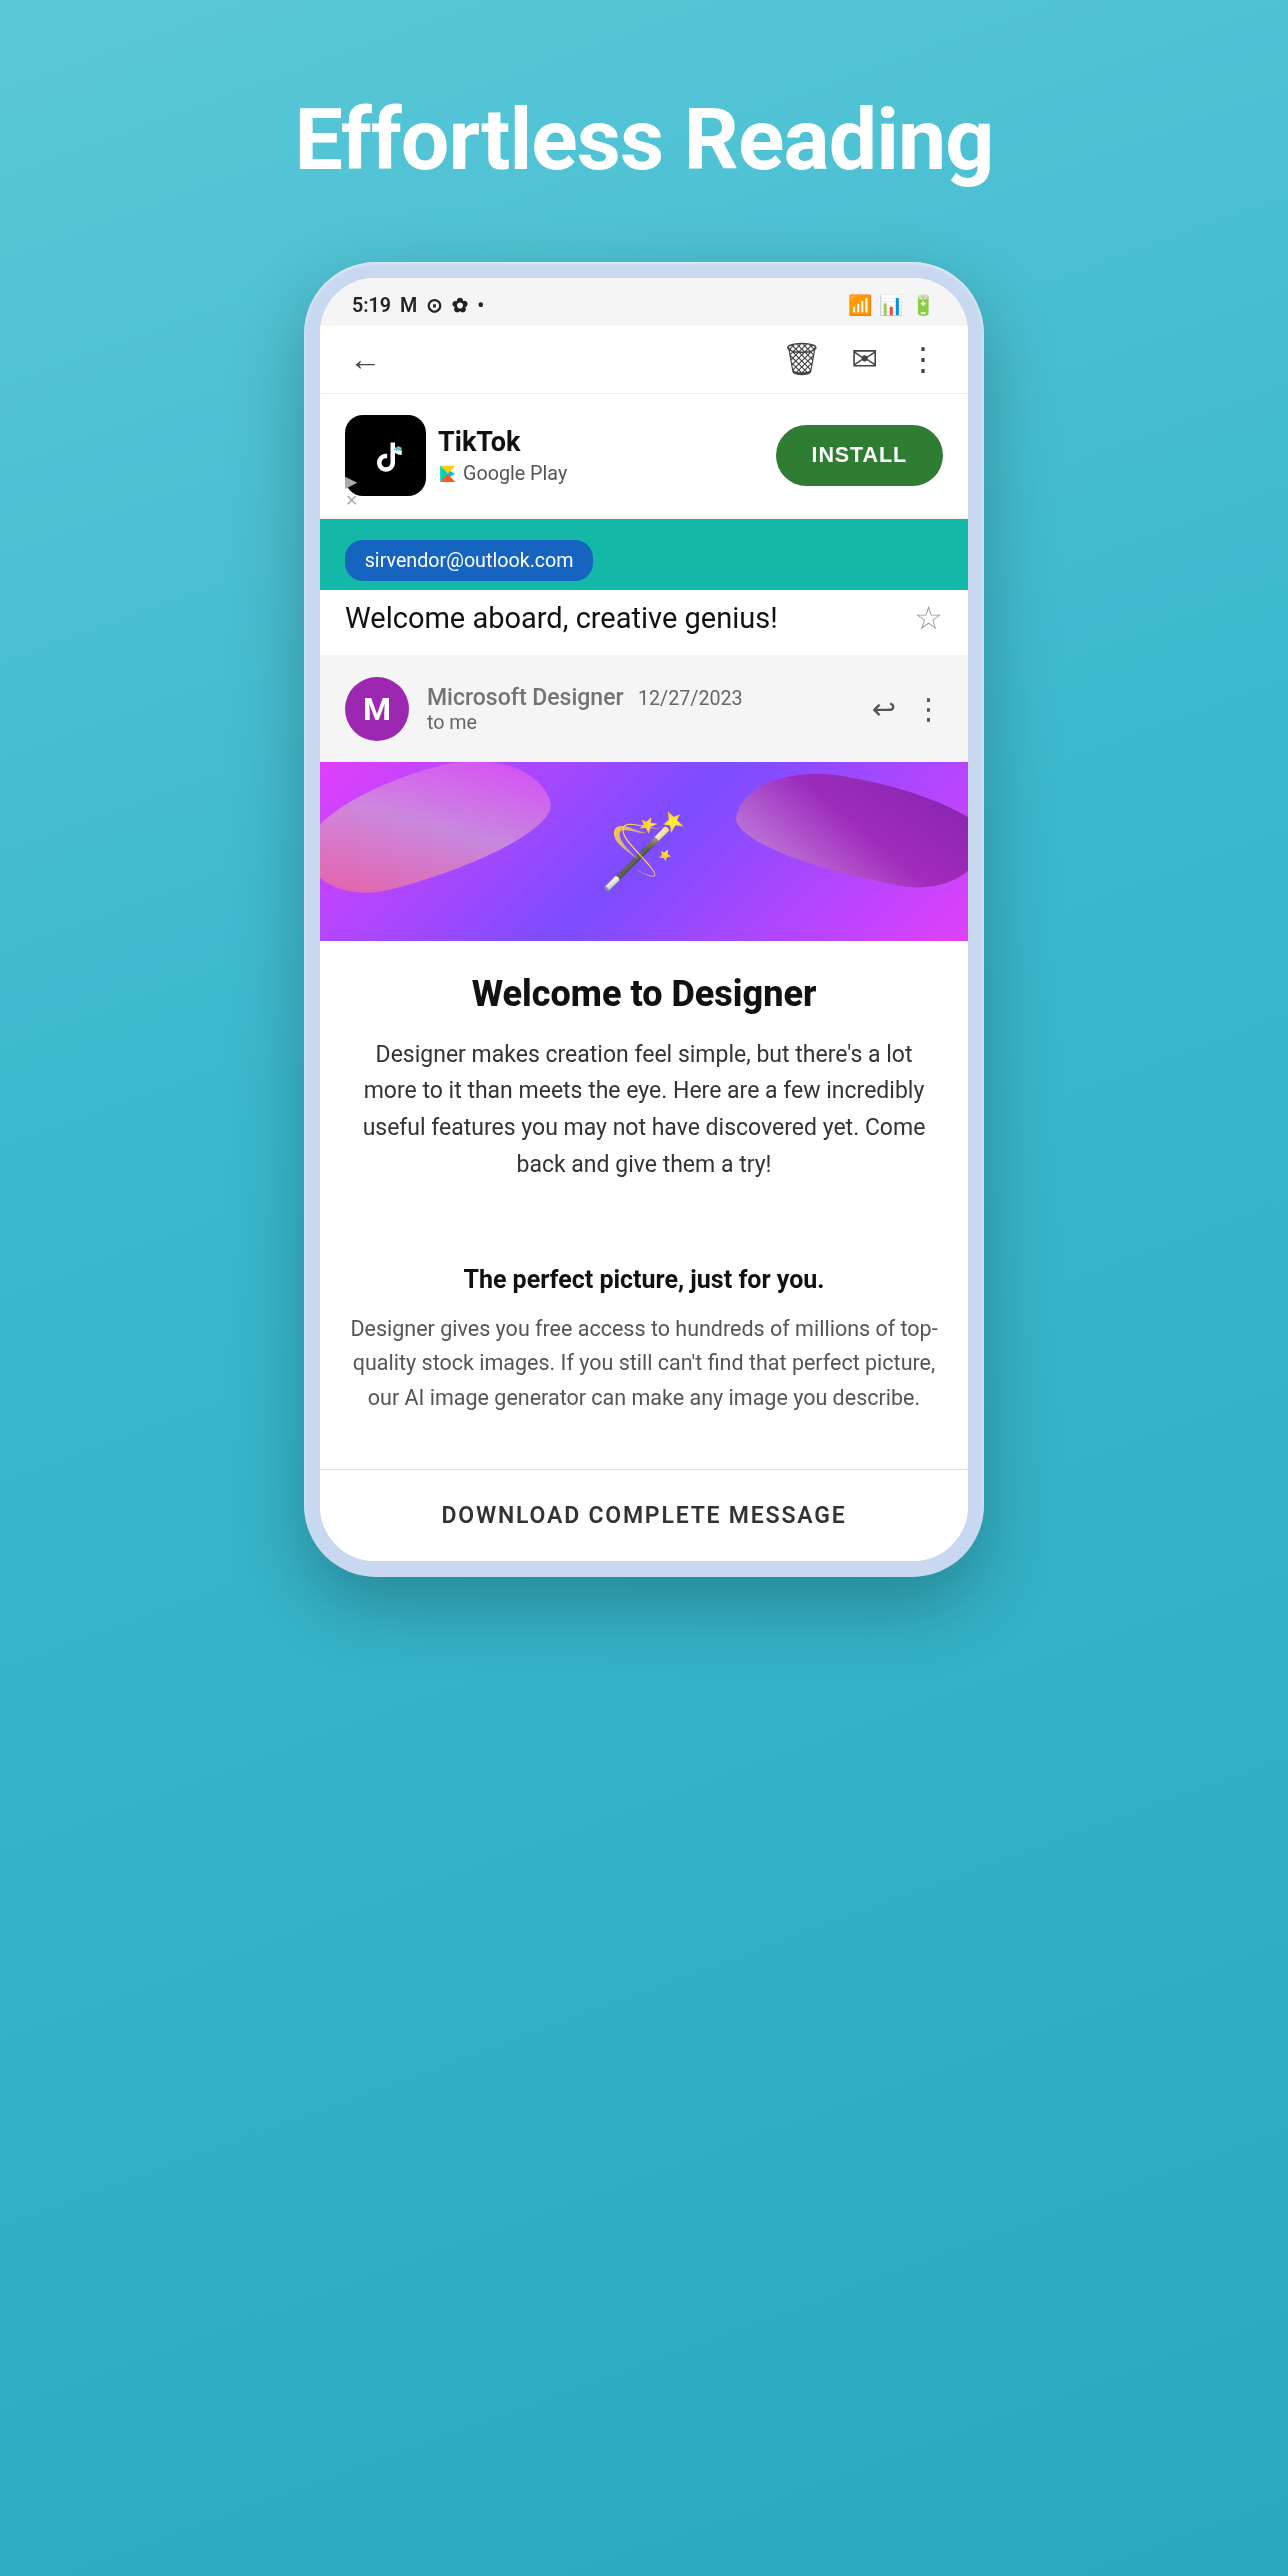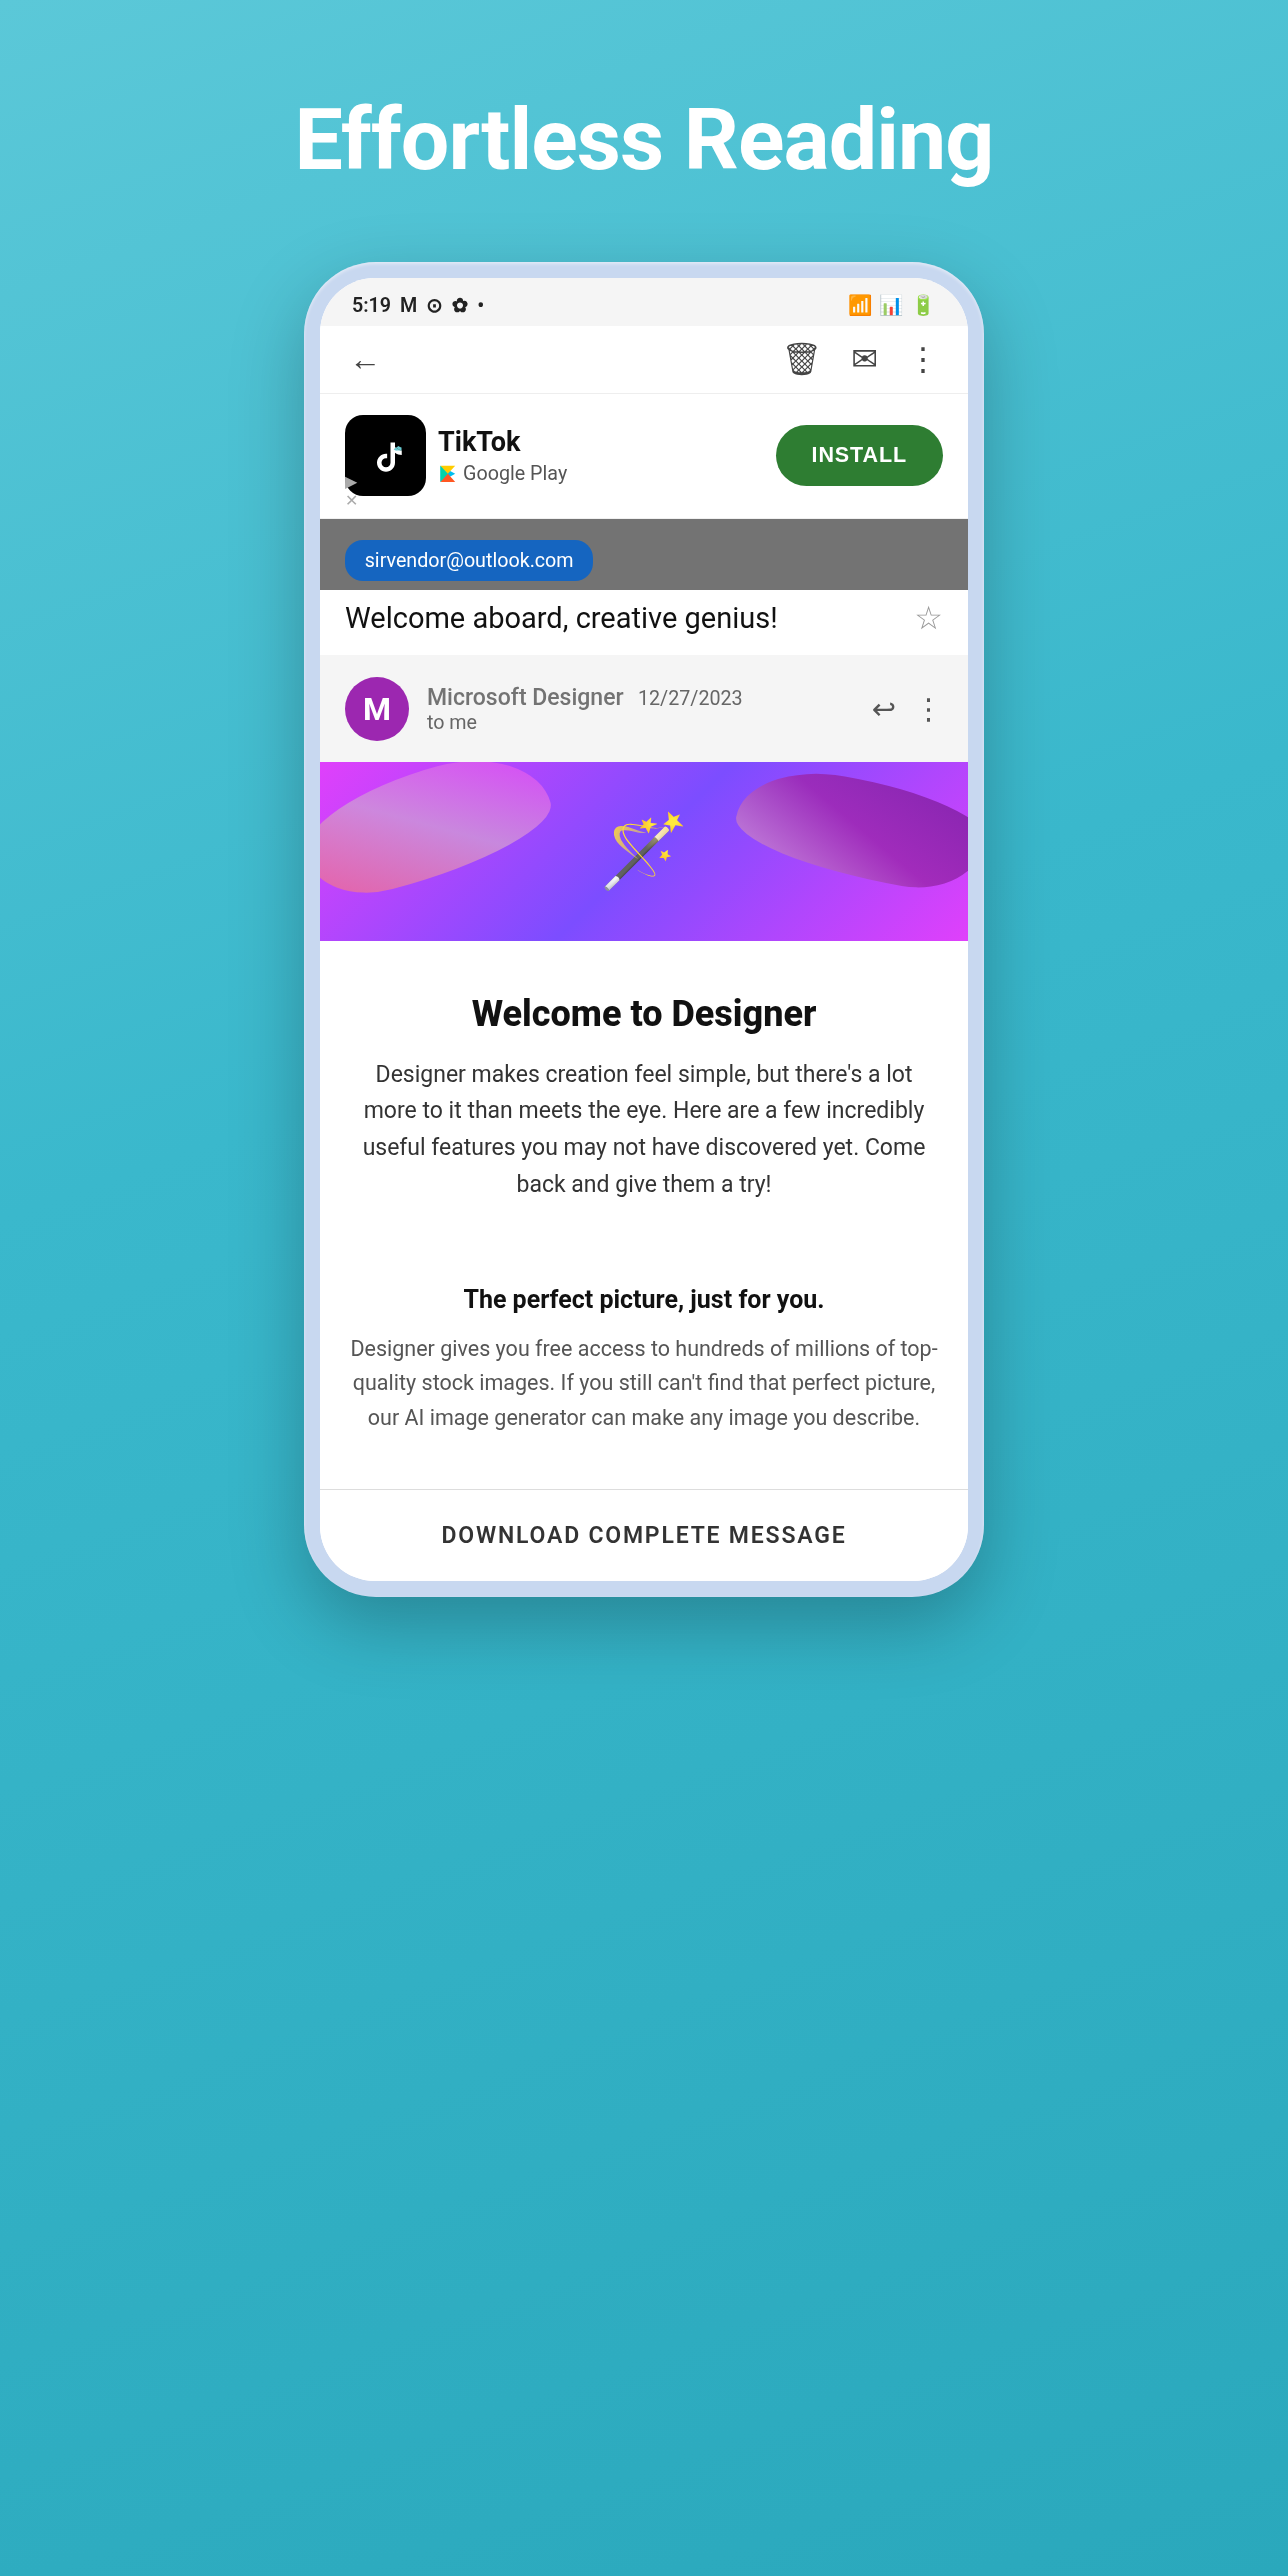--- a/index.html
+++ b/index.html
@@ -156,21 +156,21 @@
       left: 25px;
       bottom: 7.2px;
       display: flex;
       flex-direction: column;
       font-size: 16px;
       color: #aaa;
     }
 
     
     .sender-tag {
-      background: #737373;
+      background: #14b8a6;
       padding: 21.5px 25px 9px;
     }
 
     .sender-chip {
       background: #1565c0;
       color: white;
       border-radius: 18px;
       padding: 9px 19.7px;
       font-size: 19.7px;
       display: inline-block;
@@ -289,21 +289,21 @@
       opacity: 0.85;
       transform: rotate(10deg);
     }
 
     .hero-icon {
       font-size: 72px;
       z-index: 2;
     }
 
     .email-body {
-      padding: 52px 36px 27px;
+      padding: 32px 36px 27px;
       text-align: center;
     }
 
     .email-main-title {
       font-size: 36px;
       font-weight: 800;
       color: #111;
       margin-bottom: 21.5px;
     }
 

